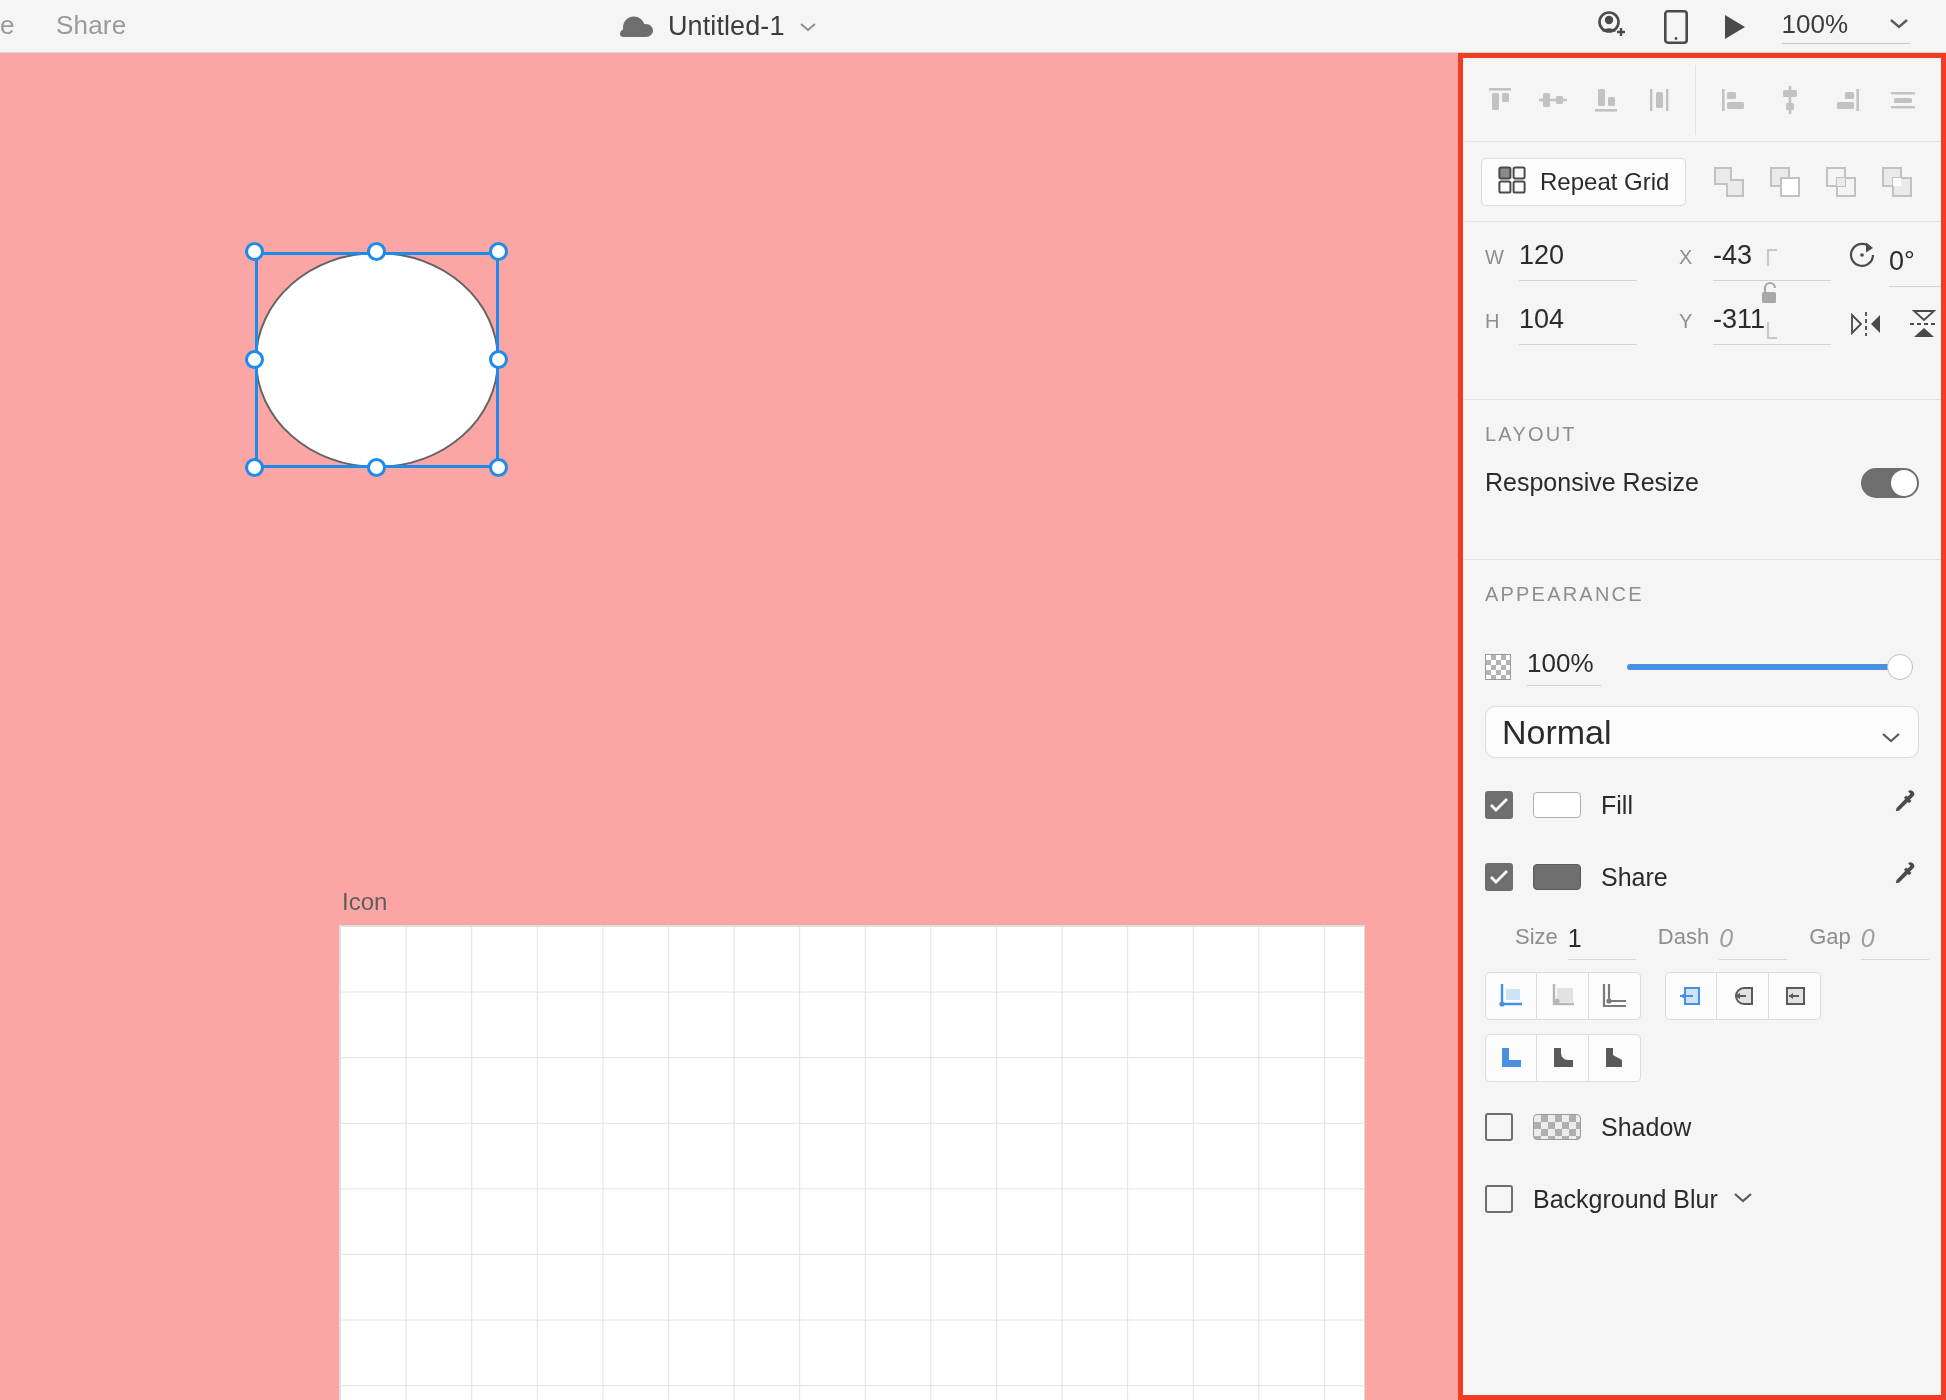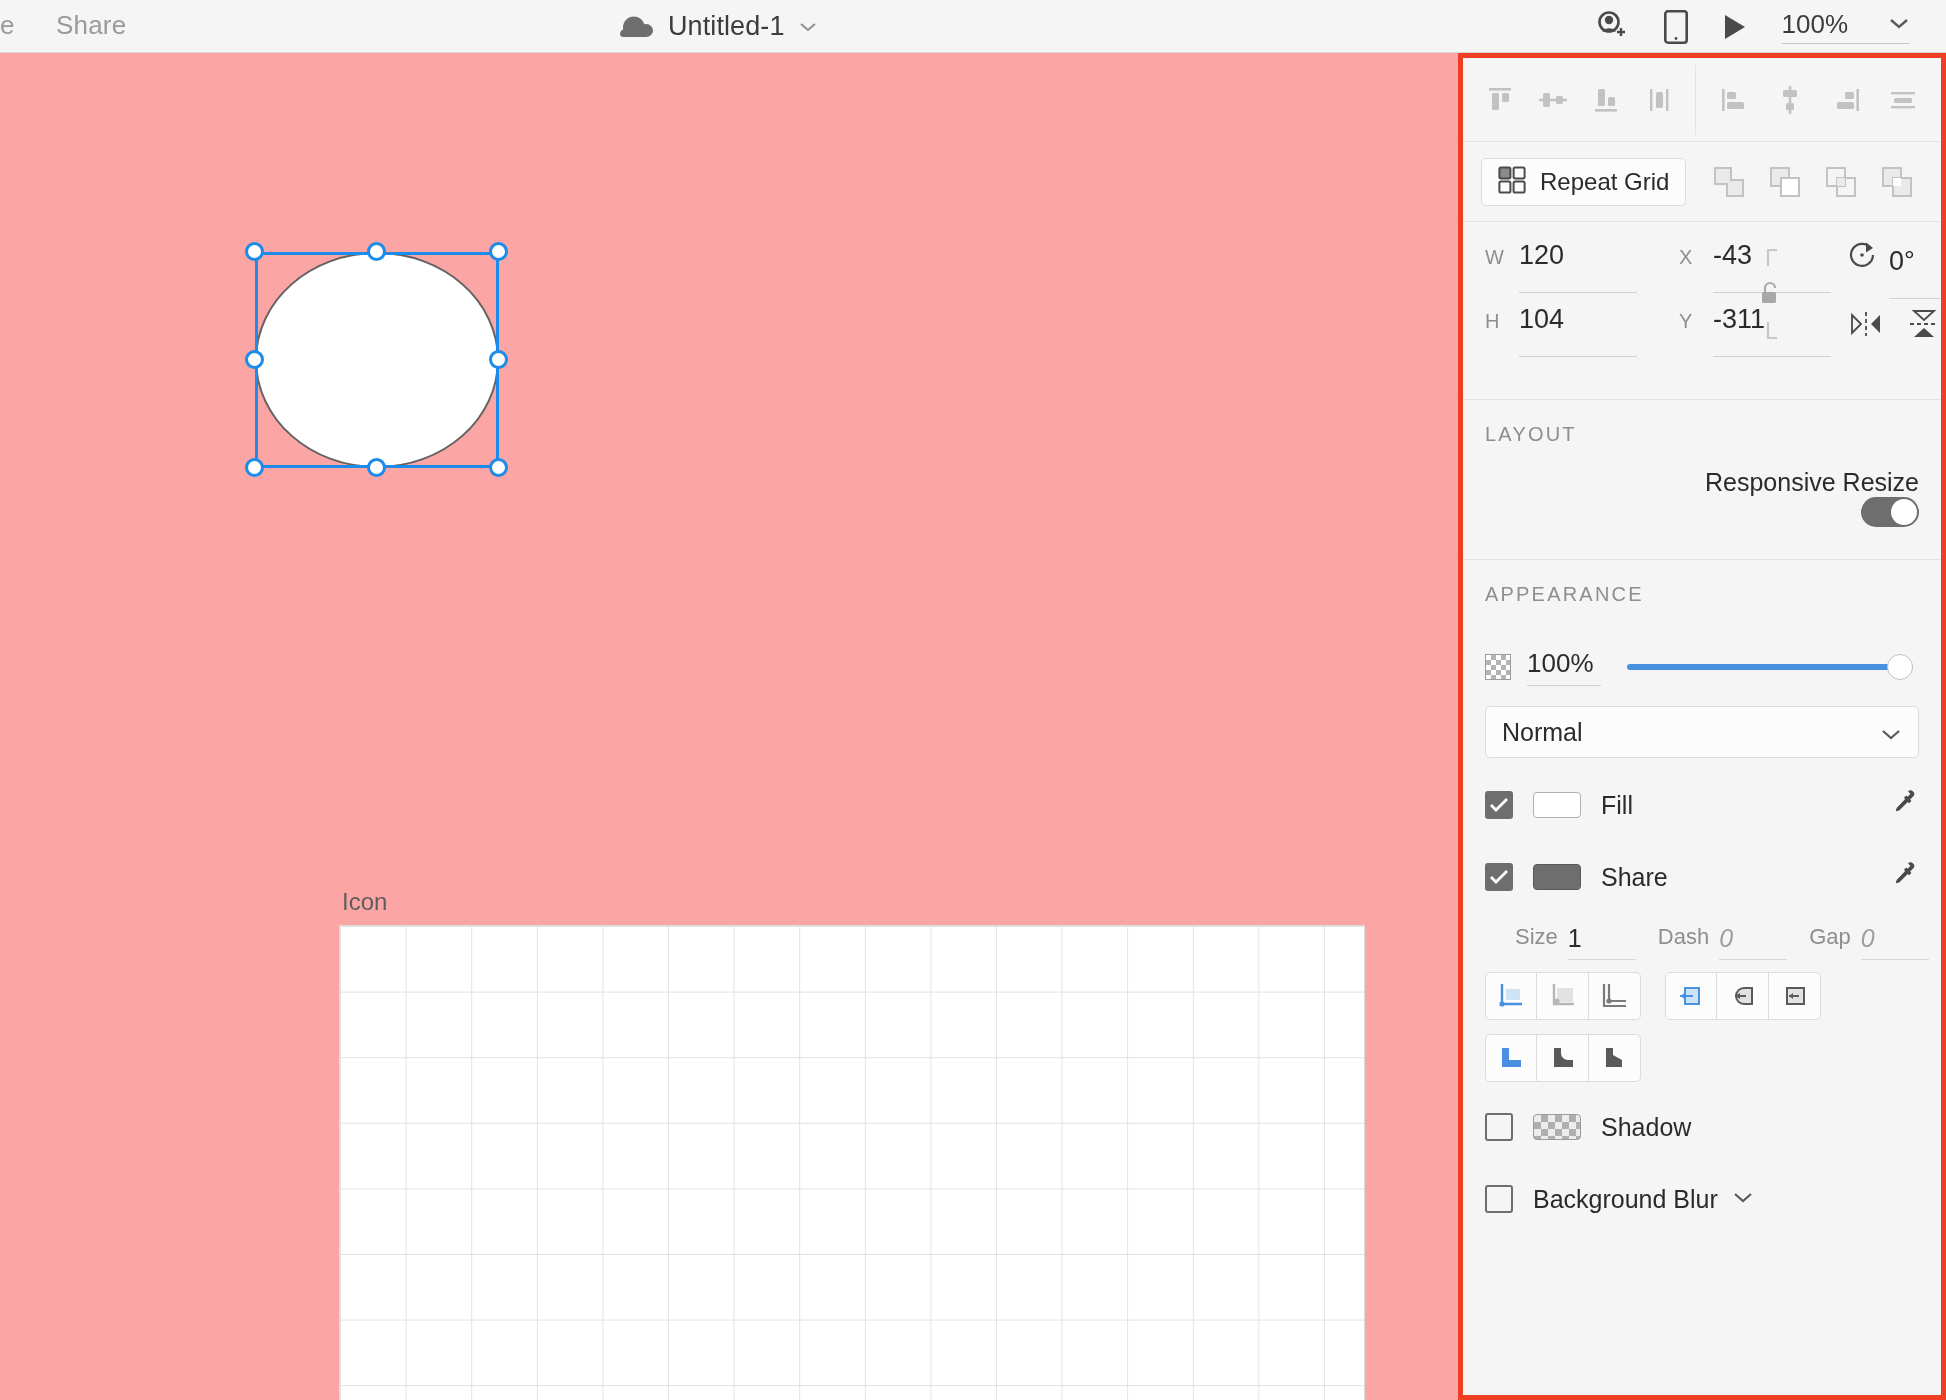--- a/index.html
+++ b/index.html
@@ -114,28 +114,28 @@
   }
   .plus-btn { margin-left: auto; }
 
   
   .props { position: relative; height: 178px; padding: 18px 22px 0 22px; }
   .prow { display: flex; align-items: flex-start; height: 60px; }
   .fld { display: flex; align-items: baseline; }
   .fld-lbl { font-size: 20px; color: #8E8E8E; width: 30px; }
   .fld-inp {
     width: 118px; border-bottom: 1px solid #D2D2D2;
-    font-size: 27px; color: #2B2B2B; padding-bottom: 21px; margin-left: 4px;
+    font-size: 27px; color: #2B2B2B; padding-bottom: 9px; margin-left: 4px;
   }
   .fld-inp.rot { width: 110px; }
   .chain { position: absolute; left: 290px; top: 22px; }
   .prow2 { display: flex; align-items: flex-start; height: 60px; margin-top: 4px; }
   .flip-group { display: flex; align-items: center; gap: 26px; margin-left: 18px; padding-top: 4px; }
 
-  .layout-row { display: flex; align-items: flex-end; height: 92px; padding: 0 22px; flex-direction: column; }
+  .layout-row { display: flex; align-items: flex-start; height: 92px; padding: 0 22px; }
   .layout-lbl { font-size: 25px; color: #2B2B2B; }
   .toggle {
     margin-left: auto; width: 58px; height: 30px; border-radius: 15px;
     background: #6E6E6E; position: relative;
   }
   .toggle .knob {
     position: absolute; right: 2px; top: 2px; width: 26px; height: 26px;
     border-radius: 50%; background: #FFFFFF;
   }
 
@@ -157,22 +157,22 @@
     border-radius: 3px; background: #4A90E2;
   }
   .slider-knob {
     position: absolute; right: 0; top: 0; width: 26px; height: 26px;
     border-radius: 50%; background: #FFFFFF; border: 1px solid #C0C0C0;
   }
 
   .blend-row { padding: 0 22px 18px 22px; }
   .blend-select {
     display: flex; align-items: center; height: 52px;
-    background: #FCFCFC; border: 1px solid #DCDCDC; border-radius: 5px;
-    padding: 0 16px; font-size: 25px; color: #2B2B2B;
+    background: #FCFCFC; border: 1px solid #DCDCDC; border-radius: 10px;
+    padding: 0 16px; font-size: 34px; color: #2B2B2B;
   }
   .blend-select .chev { margin-left: auto; }
 
   .swatch-row { display: flex; align-items: center; height: 58px; padding: 0 22px; gap: 20px; }
   .cbox {
     width: 28px; height: 28px; border: 2px solid #6E6E6E; border-radius: 3px;
     display: flex; align-items: center; justify-content: center;
   }
   .cbox.checked { background: #6E6E6E; }
   .swatch { width: 48px; height: 26px; border-radius: 4px; border: 1px solid #B0B0B0; }

